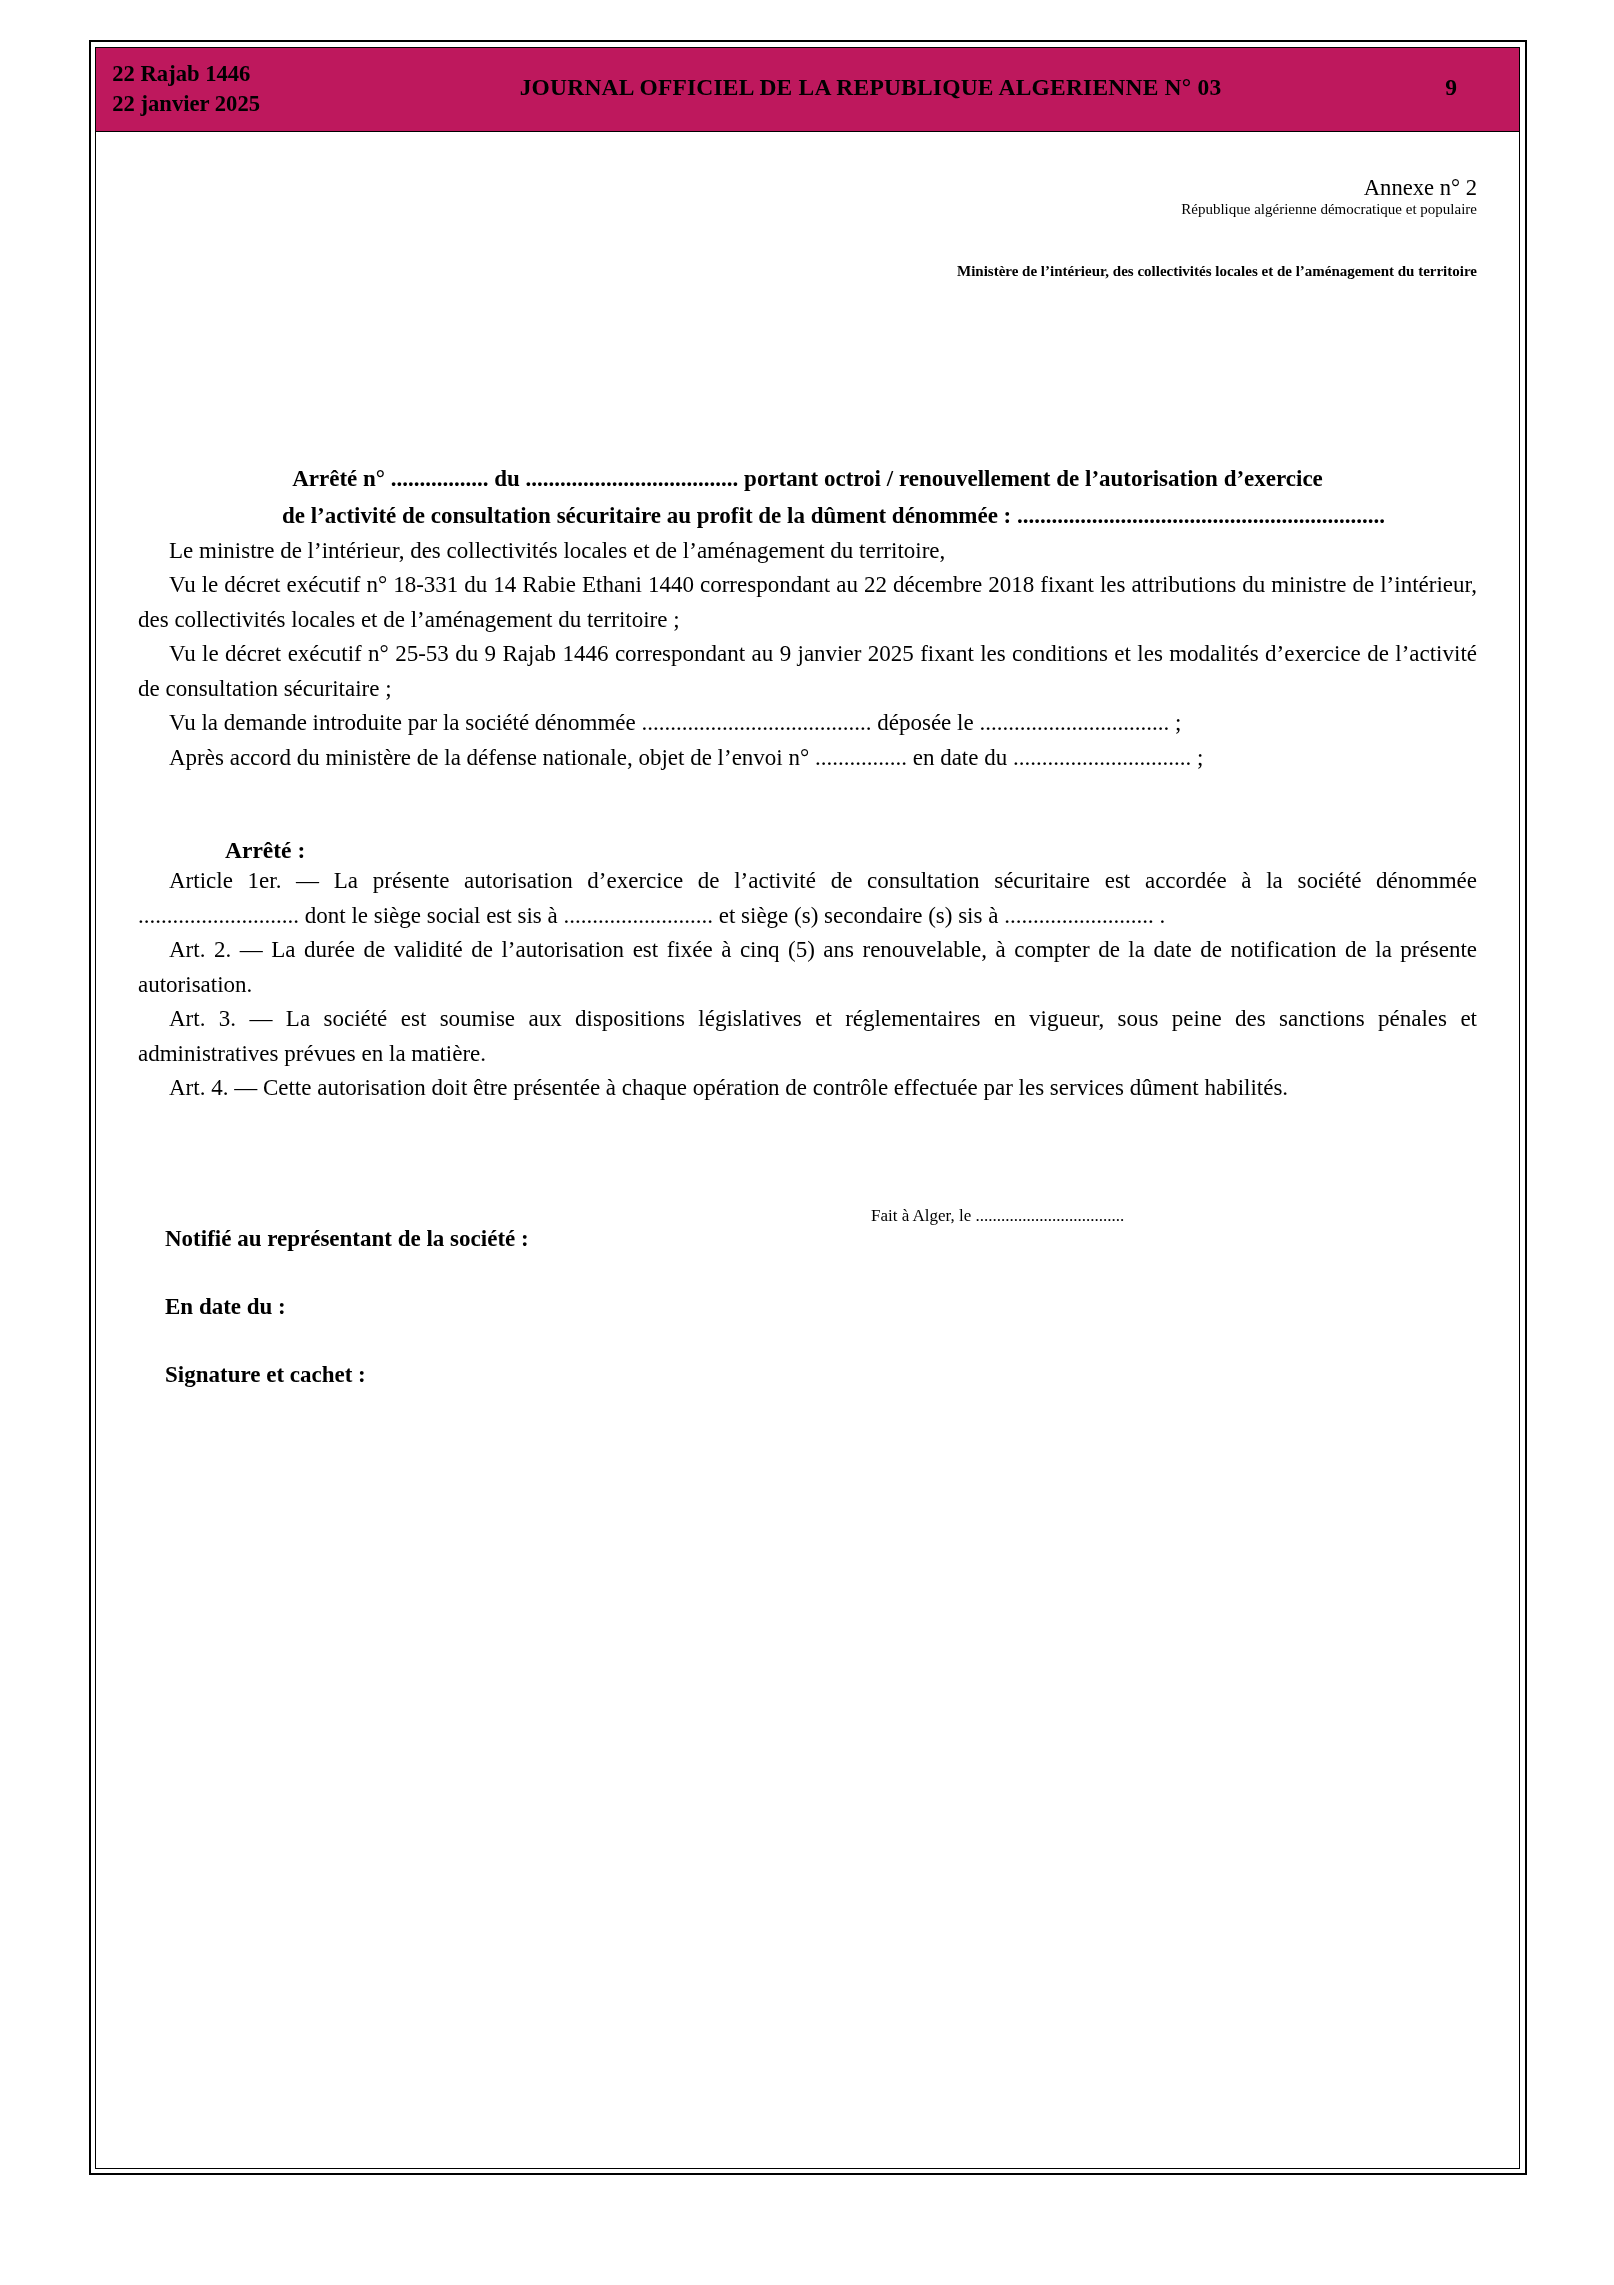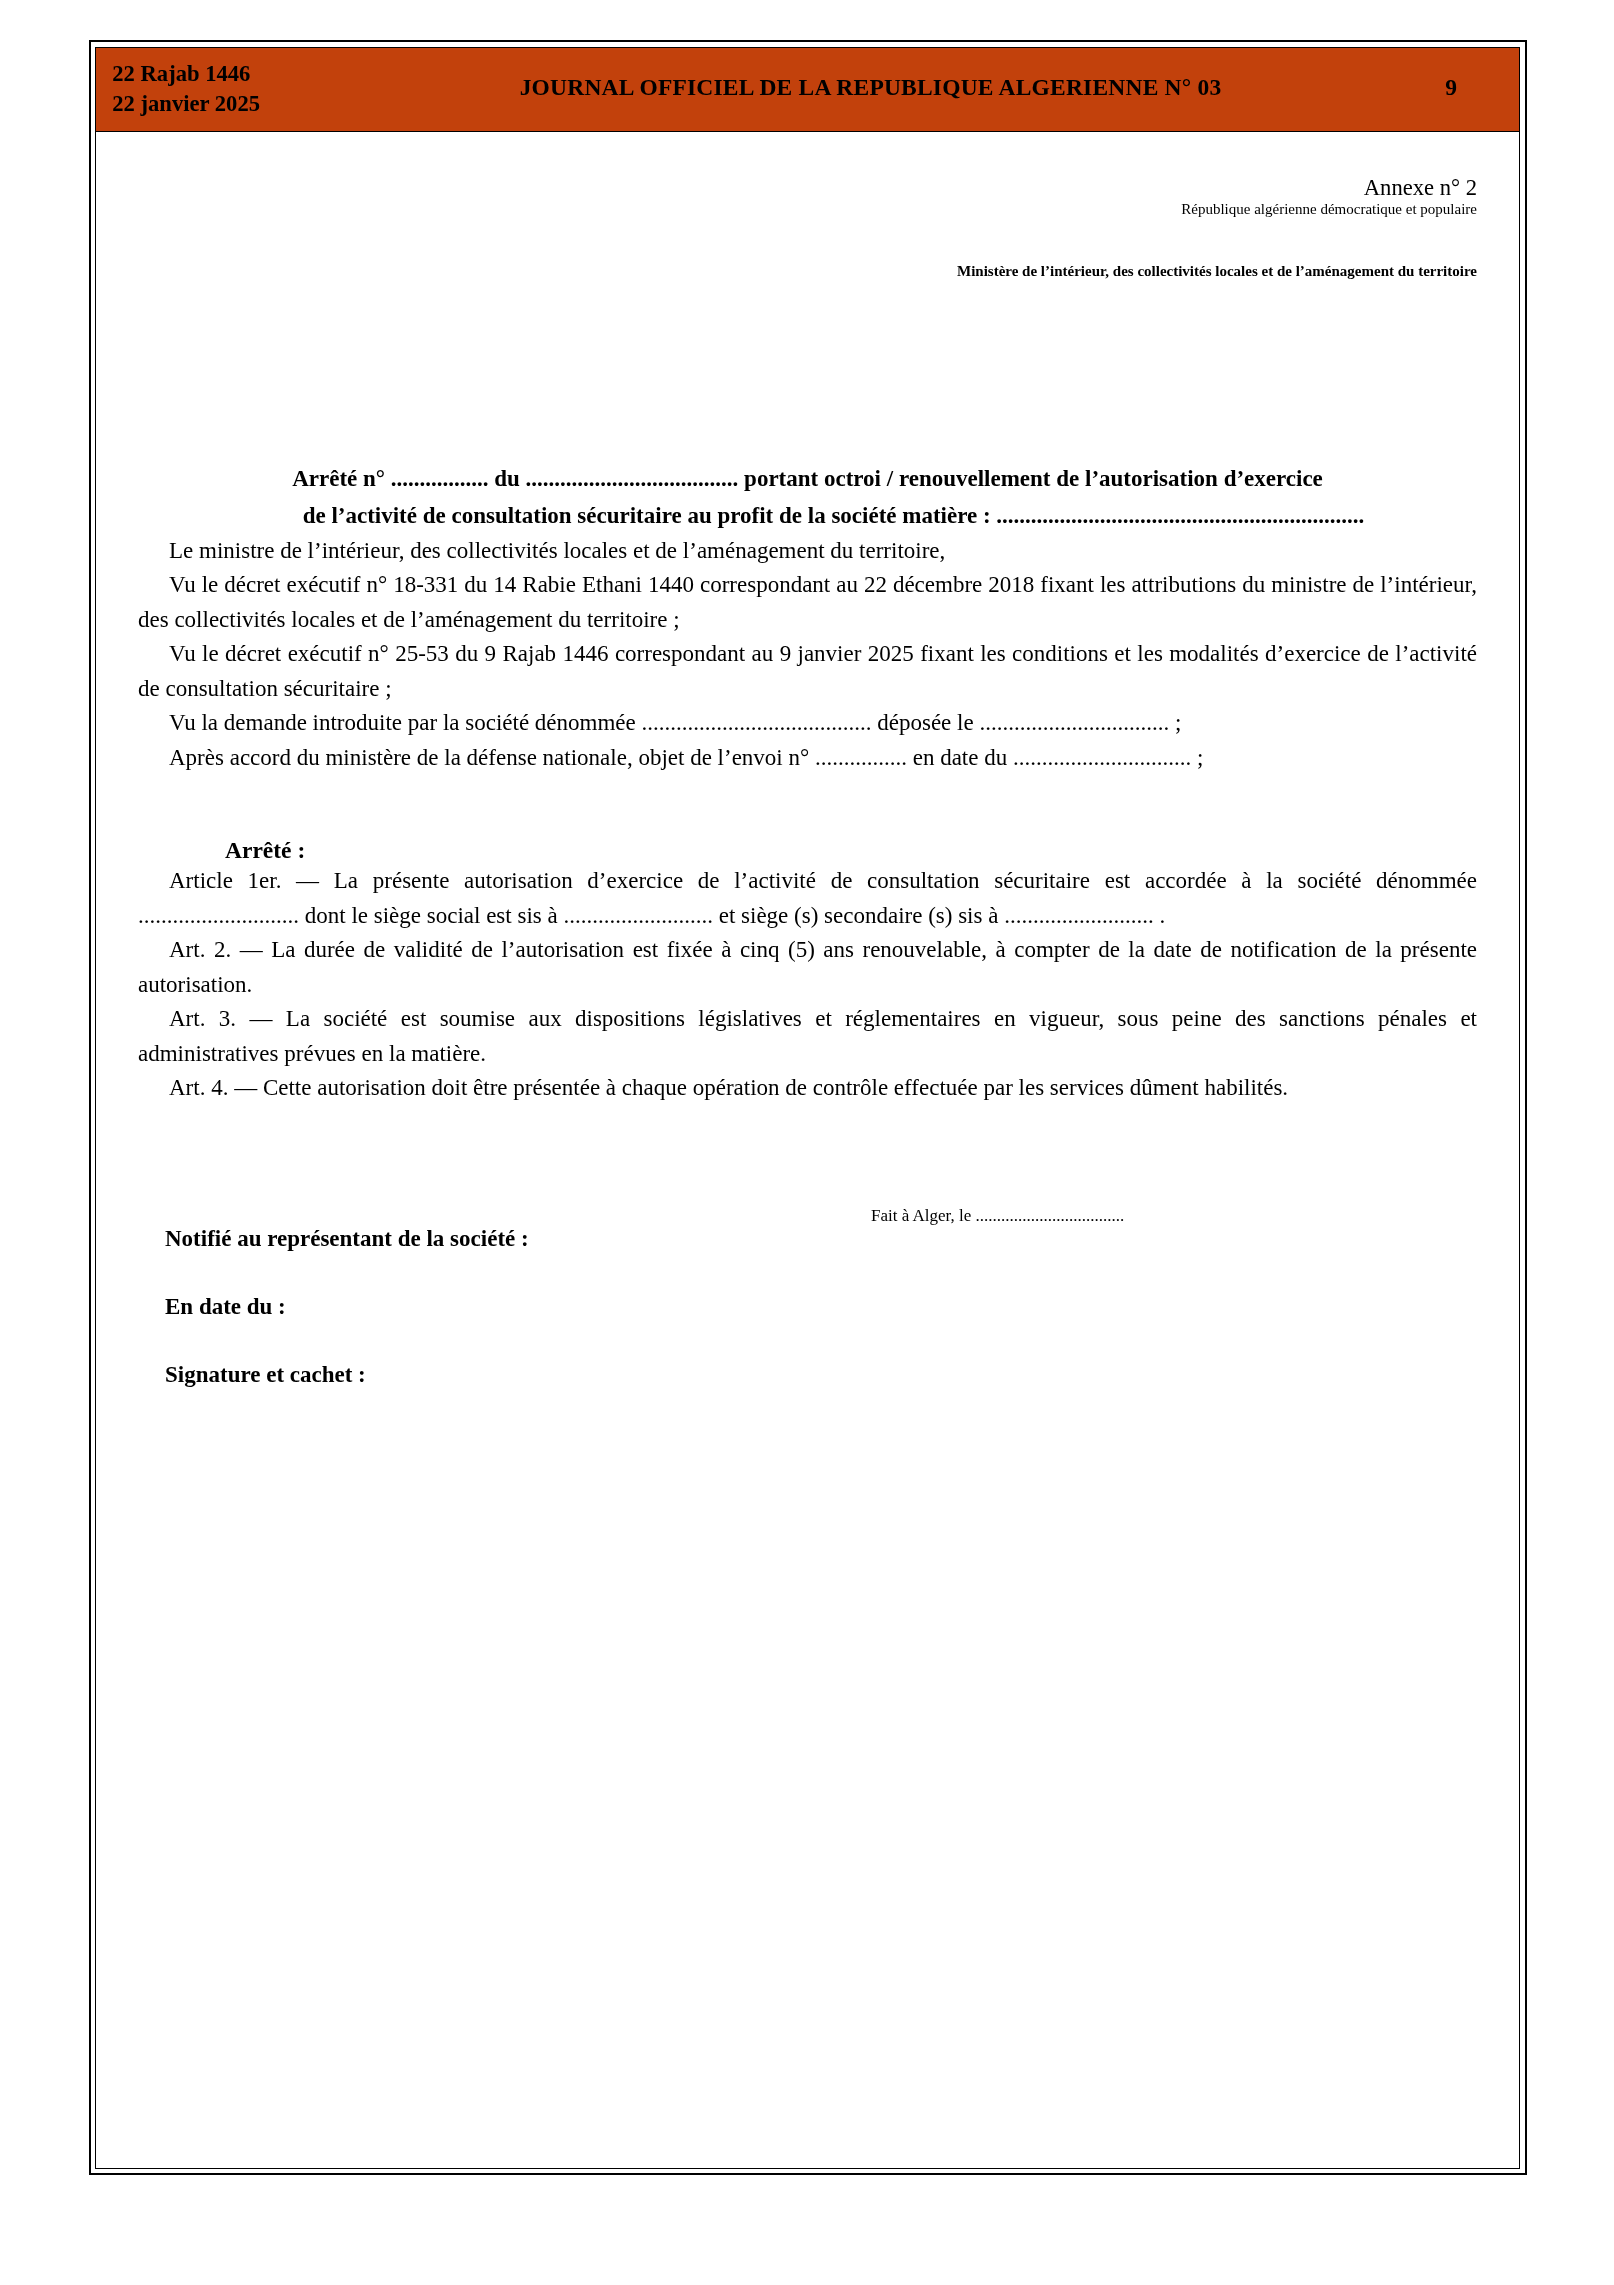--- a/index.html
+++ b/index.html
@@ -32,21 +32,21 @@
     box-sizing: border-box;
     height: 100%;
     width: 100%;
     display: flex;
     flex-direction: column;
   }
   
   .header {
     display: flex;
     align-items: stretch;
-    background: #c2410c;
+    background: #be185d;
     border-bottom: 1.4px solid #000000;
     height: 83px;
   }
   .header-left {
     width: 262px;
     padding: 11px 0 0 16.3px;
     box-sizing: border-box;
     font-weight: bold;
     font-size: 22.6px;
     line-height: 1.35;
@@ -161,21 +161,21 @@
         <div class="center annex-title">Annexe n° 2</div>
 
         <div class="center republic">République algérienne démocratique et populaire</div>
 
         <div class="center ministry">Ministère de l’intérieur, des collectivités locales et de l’aménagement du territoire</div>
 
         <div class="gap-block"></div>
 
         <div class="decree-title">
           <span>Arrêté n° ................. du ..................................... portant octroi / renouvellement de l’autorisation d’exercice</span>
-          <span class="line2">de l’activité de consultation sécuritaire au profit de la société matière : ................................................................</span>
+          <span class="line2">de l’activité de consultation sécuritaire au profit de la dûment dénommée : ................................................................</span>
         </div>
 
         <p class="para sp-large">Le ministre de l’intérieur, des collectivités locales et de l’aménagement du territoire,</p>
 
         <p class="para sp-med">Vu le décret exécutif n° 18-331 du 14 Rabie Ethani 1440 correspondant au 22 décembre 2018 fixant les attributions du ministre de l’intérieur, des collectivités locales et de l’aménagement du territoire ;</p>
 
         <p class="para sp-small">Vu le décret exécutif n° 25-53 du 9 Rajab 1446 correspondant au 9 janvier 2025 fixant les conditions et les modalités d’exercice de l’activité de consultation sécuritaire ;</p>
 
         <p class="para sp-small">Vu la demande introduite par la société dénommée ........................................ déposée le ................................. ;</p>
 

